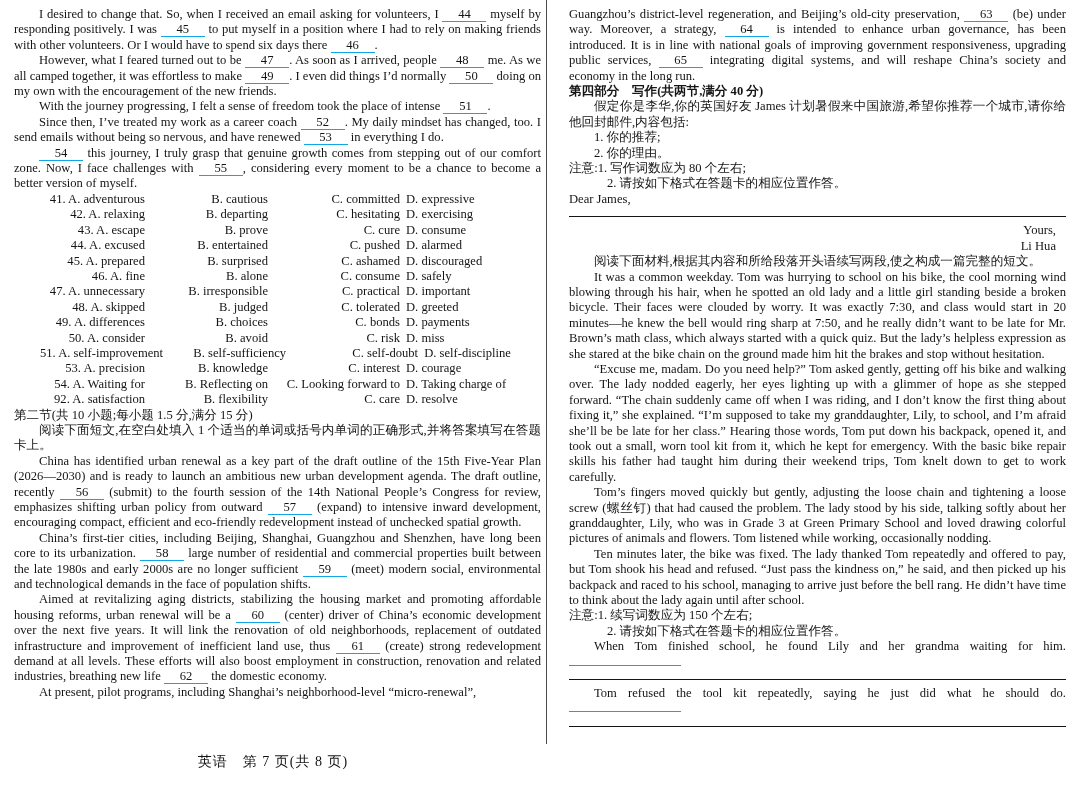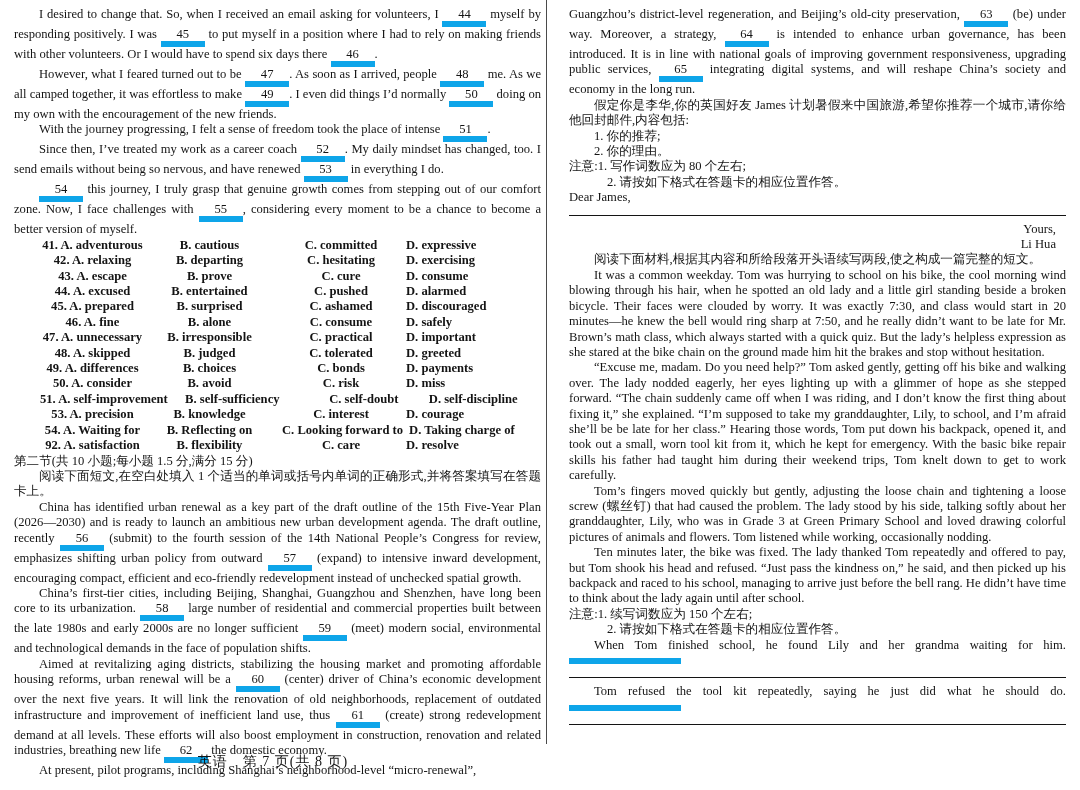--- a/index.html
+++ b/index.html
@@ -9,25 +9,25 @@
     font-size:12.6px; line-height:15.4px; color:#141414;
   }
   .col { position:absolute; top:7px; text-align:justify; }
   .col-left  { left:14px;  width:527px; }
   .col-right { left:569px; width:497px; }
   .divider { position:absolute; left:546px; top:0; height:744px; width:0; border-left:1px solid #4a4a4a; }
   p { margin:0; }
   .para { text-indent:25px; }
   .noindent { text-indent:0; }
   .blank {
-    display:inline-block; min-width:40px; border-bottom:6px solid #0ea5e9;
+    display:inline-block; min-width:40px; border-bottom:1px solid #0ea5e9;
     text-align:center; text-indent:0; line-height:13px; padding:0 2px;
   }
   .blank-empty { min-width:108px; }
-  .opt-row { display:flex; padding-left:26px; white-space:nowrap; text-align:center;font-weight:bold; }
+  .opt-row { display:flex; padding-left:26px; white-space:nowrap; text-align:right; }
   .opt-cell { display:inline-block; }
   .opt-c1 { min-width:105px; padding-right:6px; }
   .opt-c2 { min-width:117px; padding-right:6px; }
   .opt-c3 { min-width:118px; padding-right:6px;margin-left:8px; }
   .heading { text-indent:0; }
   .heading-bold { font-weight:bold; text-indent:0; }
   .note-cont { padding-left:38px; text-indent:0; }
   .task-item { padding-left:25px; text-indent:0; }
   .rule { border:none; border-top:1px solid #141414; margin:9px 0 6px 0; }
   .signoff { text-align:right; padding-right:10px; text-indent:0; }
@@ -144,20 +144,21 @@
       <p class="para">Aimed at revitalizing aging districts, stabilizing the housing market and promoting affordable housing reforms, urban renewal will be a <span class="blank">60</span> (center) driver of China’s economic development over the next five years. It will link the renovation of old neighborhoods, replacement of outdated infrastructure and improvement of inefficient land use, thus <span class="blank">61</span> (create) strong redevelopment demand at all levels. These efforts will also boost employment in construction, renovation and related industries, breathing new life <span class="blank">62</span> the domestic economy.</p>
       <p class="para">At present, pilot programs, including Shanghai’s neighborhood-level “micro-renewal”,</p>
     </div>
 </div>
 
 <div class="divider"></div>
 
 <div class="col col-right">
   <p class="noindent">Guangzhou’s district-level regeneration, and Beijing’s old-city preservation, <span class="blank">63</span> (be) under way. Moreover, a strategy, <span class="blank">64</span> is intended to enhance urban governance, has been introduced. It is in line with national goals of improving government responsiveness, upgrading public services, <span class="blank">65</span> integrating digital systems, and will reshape China’s society and economy in the long run.</p>
 
+  <p class="heading-bold">第四部分　写作(共两节,满分 40 分)</p>
   <p class="para">假定你是李华,你的英国好友 James 计划暑假来中国旅游,希望你推荐一个城市,请你给他回封邮件,内容包括:</p>
 
   <div>
       <p class="task-item">1. 你的推荐;</p>
       <p class="task-item">2. 你的理由。</p>
     </div>
 
   <p class="noindent">注意:1. 写作词数应为 80 个左右;</p>
   <p class="note-cont">2. 请按如下格式在答题卡的相应位置作答。</p>
 

